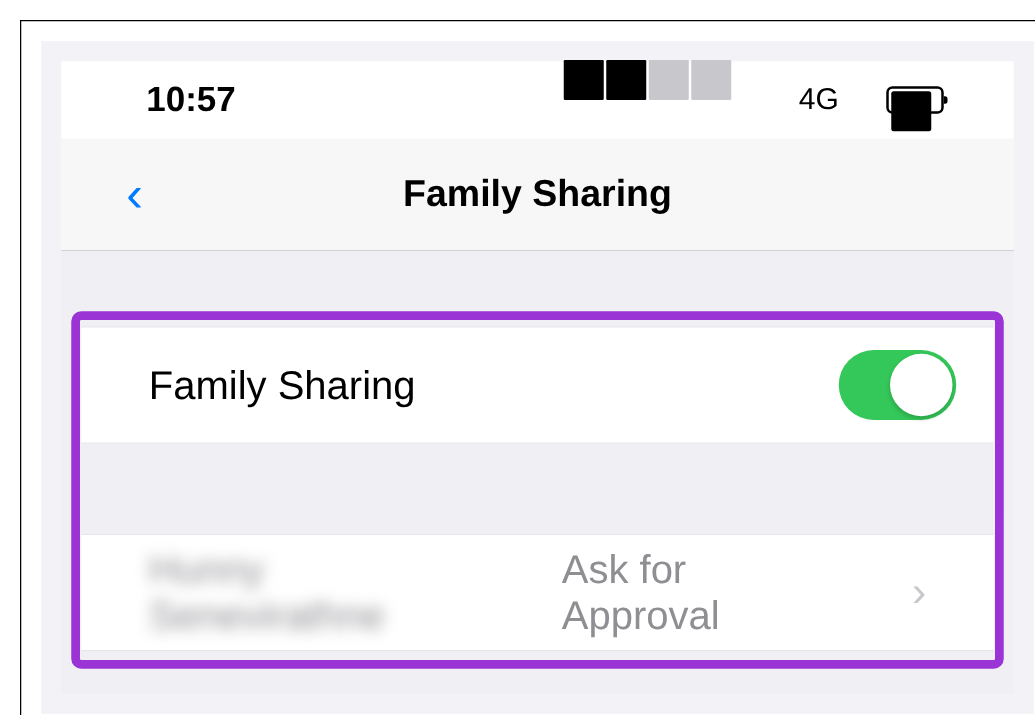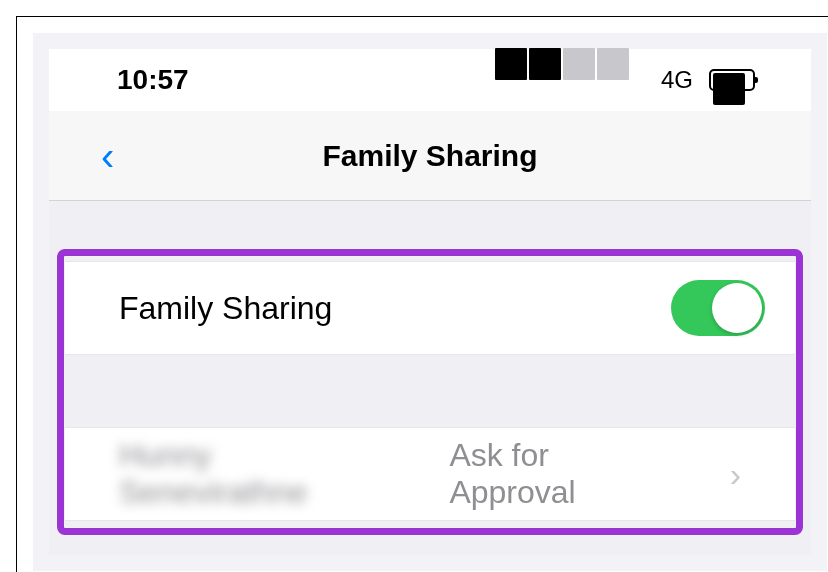--- a/index.html
+++ b/index.html
@@ -32,21 +32,21 @@
       padding: 0 40px 0 52px;
     }
     .time {
       font-size: 28px;
       font-weight: 600;
       color: #000;
     }
     .status-right {
       display: flex;
       align-items: center;
-      gap: 0;
+      gap: 22px;
     }
     .signal-bars {
       display: flex;
       align-items: flex-end;
       gap: 2px;
       height: 20px;
     }
     .signal-bar {
       width: 5px;
       background: #000;

